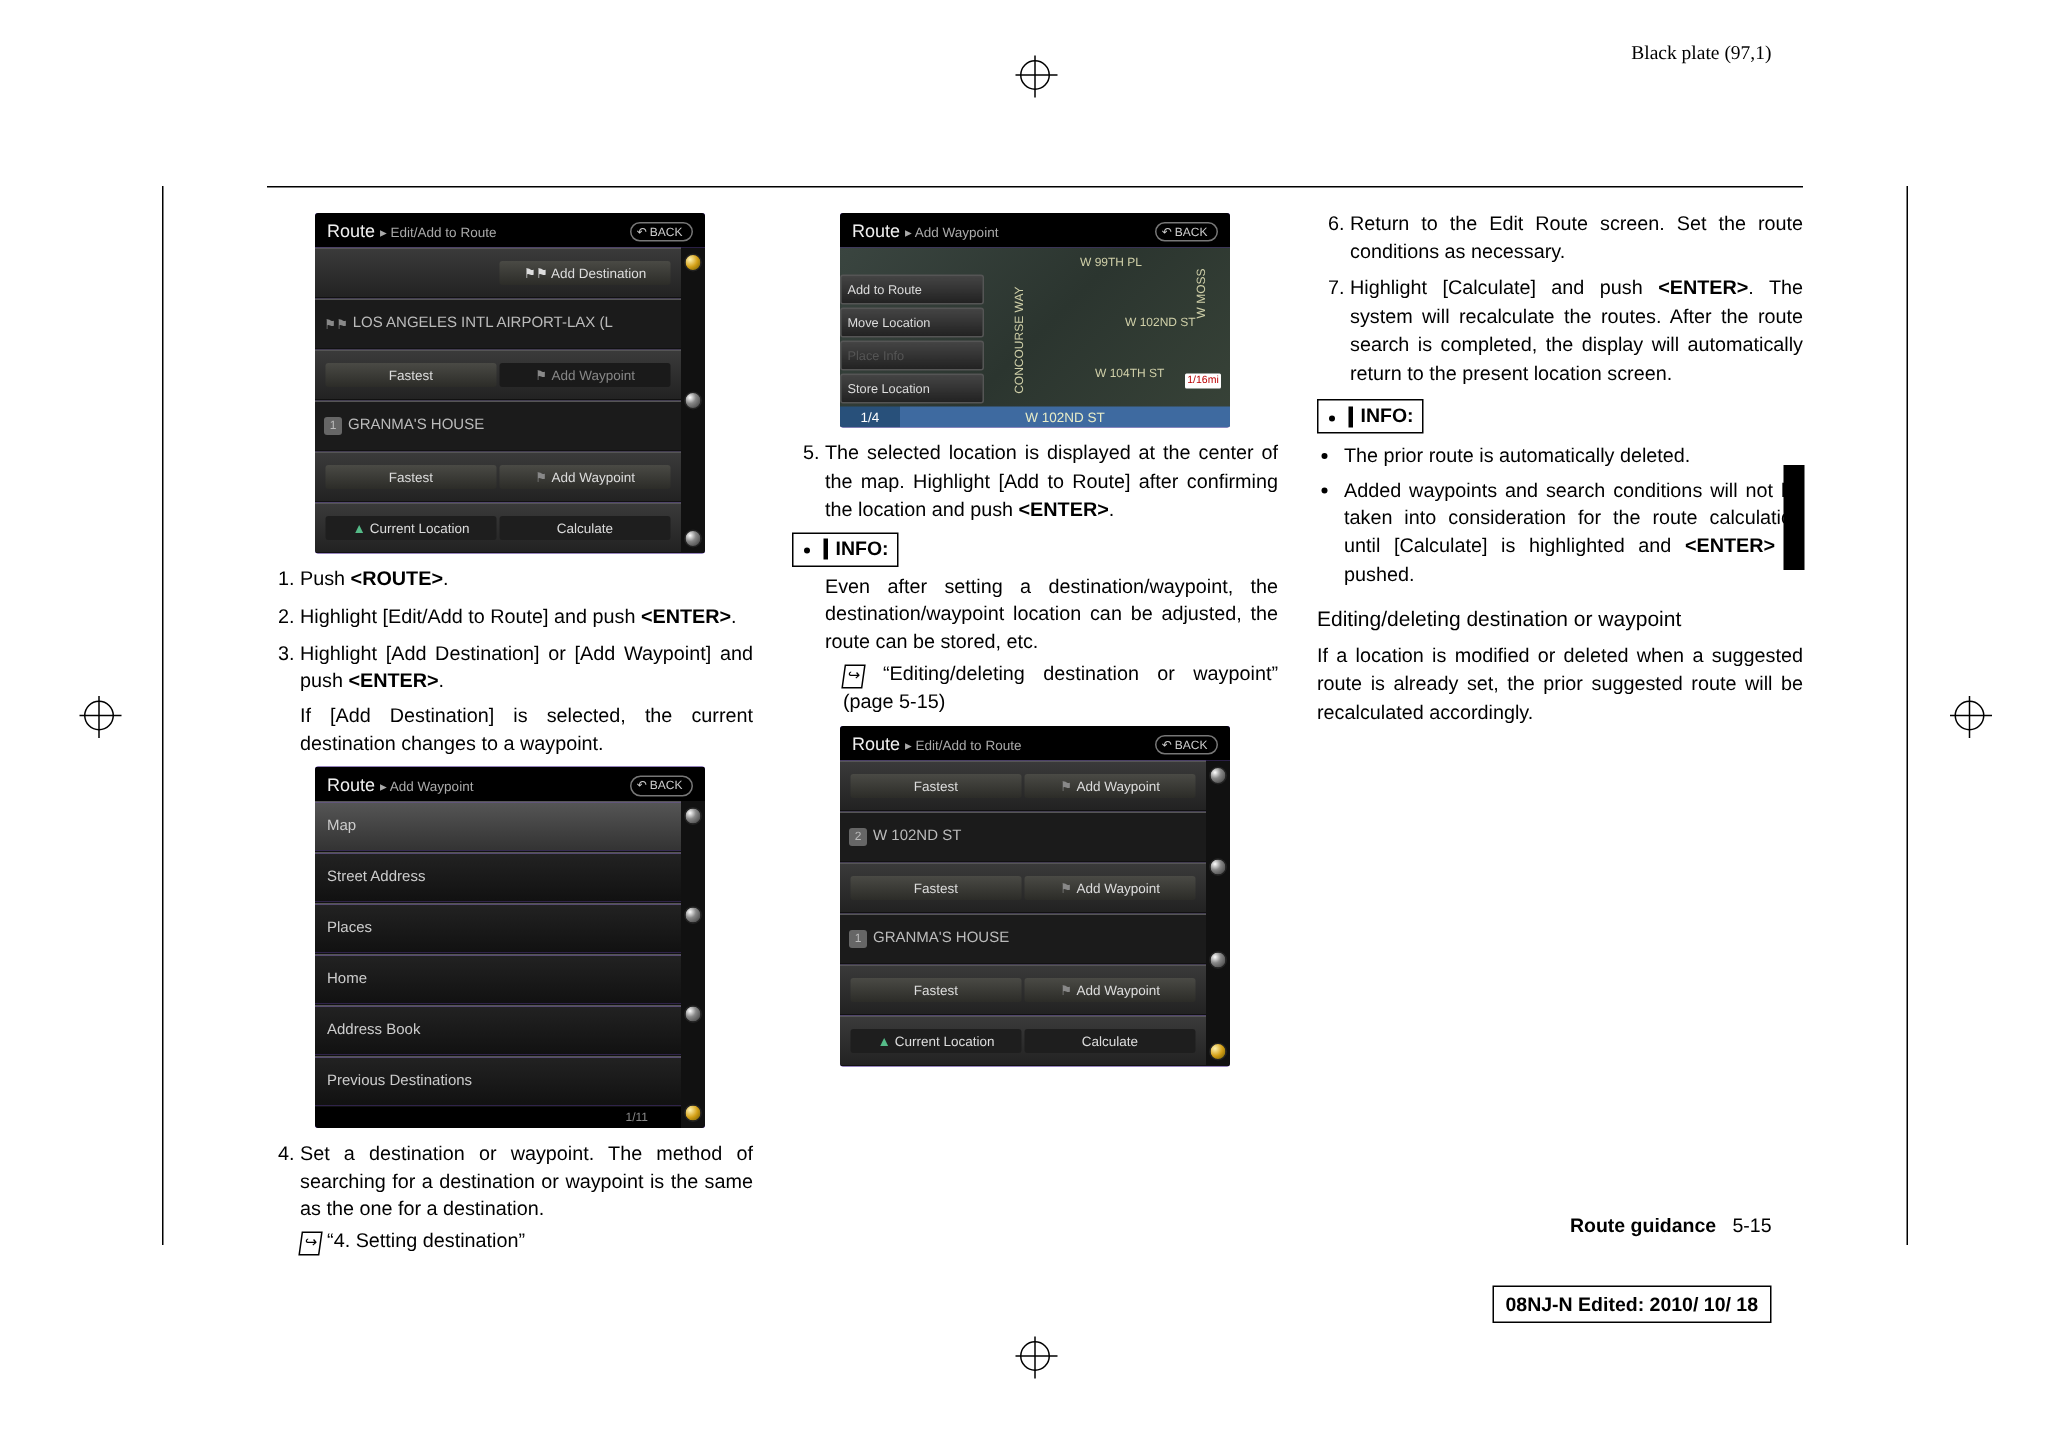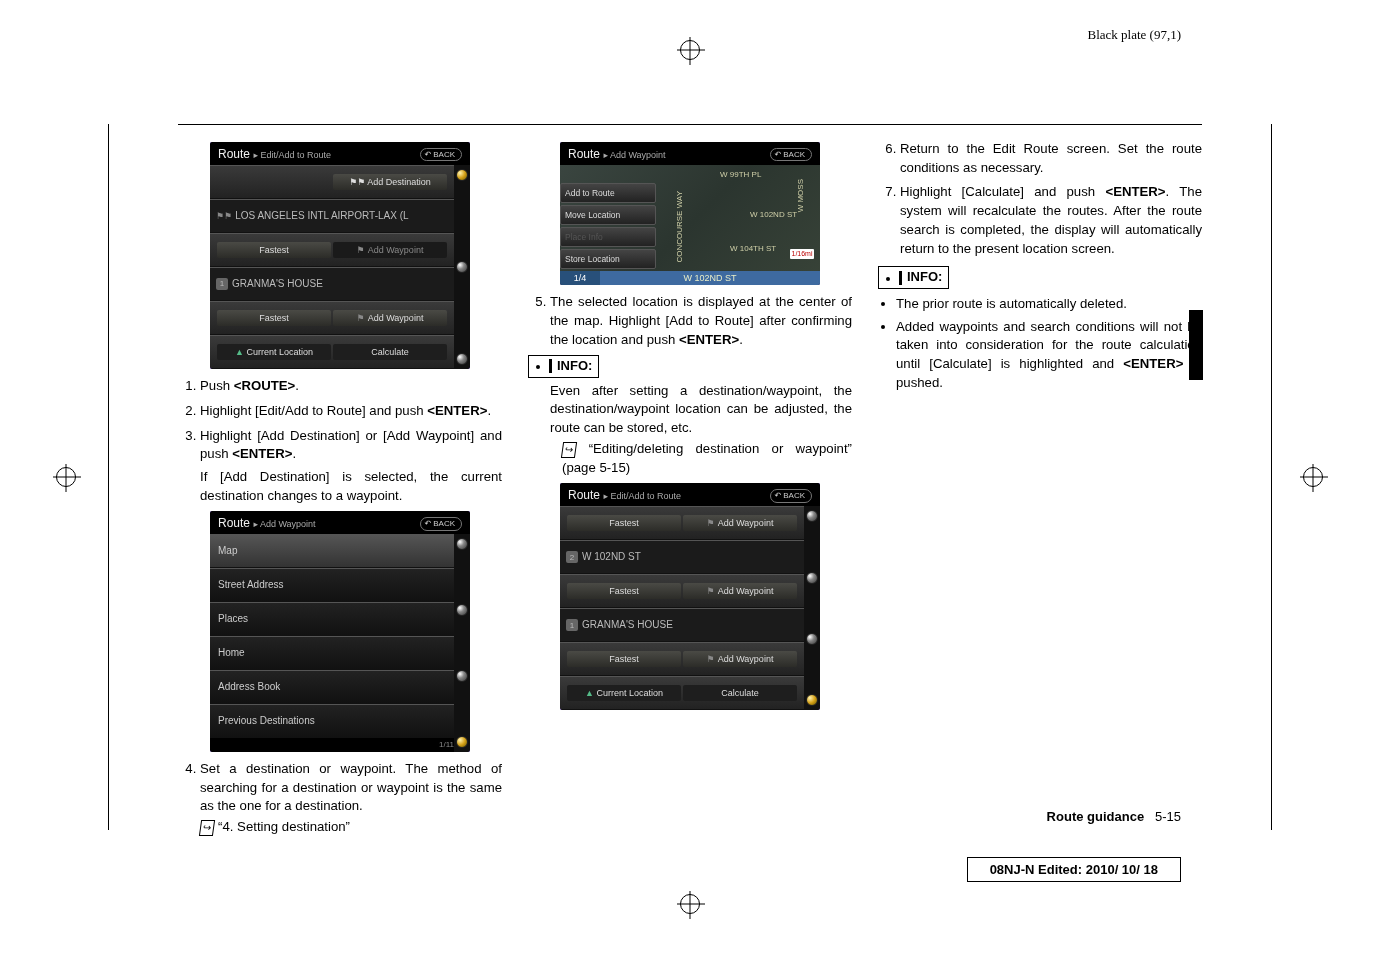--- a/index.html
+++ b/index.html
@@ -87,21 +87,21 @@
   .ss-sidebar-r {
     width: 16px; background: #111; display: flex; flex-direction: column;
     align-items: center; justify-content: space-between; padding: 4px 0;
   }
   .ss-circle { width: 12px; height: 12px; border-radius: 50%; background: radial-gradient(circle at 30% 30%, #fff, #888 40%, #333); border:1px solid #222; }
   .ss-circle.yellow { background: radial-gradient(circle at 30% 30%, #fff3b0, #d4a017 50%, #665500); }
   .ss-body { display: flex; }
   .ss-main { flex: 1; }
   .ss-num { background: #666; width: 12px; height: 12px; border-radius: 2px; display:inline-flex; align-items:center; justify-content:center; font-size:8px; margin-right:4px; }
   .ss-flag { color: #888; margin-right: 3px; font-size: 9px; }
-  .ss-pager { text-align: right; color: #888; font-size: 8px; padding: 1px 0; background:#000; }
+  .ss-pager { text-align: right; color: #888; font-size: 8px; padding: 1px 22px; background:#000; }
   
   .ss-map {
     position: relative; height: 120px;
     background: linear-gradient(135deg, #3a4540 0%, #2b352f 50%, #384338 100%);
   }
   .ss-map .street { position: absolute; color: #cfcfa8; font-size: 8px; }
   .ss-map .panel {
     position: absolute; left: 0; width: 96px;
     background: linear-gradient(#444,#222);
     border: 1px solid #555; border-radius: 2px;
@@ -143,21 +143,21 @@
   }
 
   .footer-right {
     position: absolute; bottom: 130px; right: 200px;
     font-size: 13px;
     padding-left: 16px;
   }
   .footer-right b { font-weight: bold; }
   .edit-box {
     position: absolute; bottom: 72px; right: 200px;
-    border: 1.5px solid #000; padding: 4px 22px;
+    border: 1.5px solid #000; padding: 4px 8px;
     font-size: 13px; font-weight: bold;
   }
   .justify { text-align: justify; }
 </style>
 </head>
 <body>
 
 <div class="header-right">Black plate (97,1)</div>
 
 <div class="crop rule-top"></div>
@@ -356,20 +356,22 @@
           <span class="info-i"></span>
           <span style="width:3px;height:14px;background:#000;display:inline-block;margin-right:1px"></span>
           <span>INFO:</span>
         </span>
     </div>
     <ul class="bullet-list">
       <li>The prior route is automatically deleted.</li>
       <li>Added waypoints and search conditions will not be taken into consideration for the route calculation until [Calculate] is highlighted and <b>&lt;ENTER&gt;</b> is pushed.</li>
     </ul>
 
+    <div style="margin-top:10px;font-size:14px">Editing/deleting destination or waypoint</div>
+    <div class="justify" style="margin-top:6px">If a location is modified or deleted when a suggested route is already set, the prior suggested route will be recalculated accordingly.</div>
   </div>
 
 </div>
 
 <div class="footer-right">
   <b>Route guidance</b>&nbsp;&nbsp;&nbsp;<span>5-15</span>
 </div>
 <div class="edit-box">08NJ-N Edited:  2010/ 10/ 18</div>
 
 </body></html>

